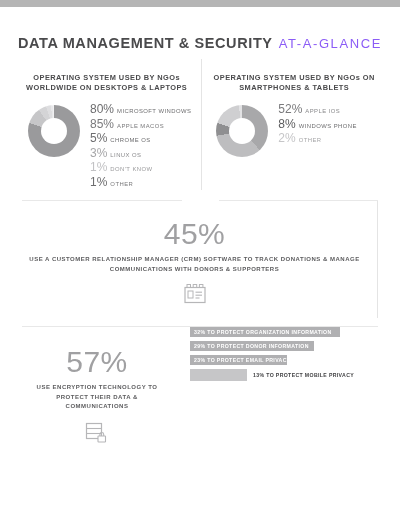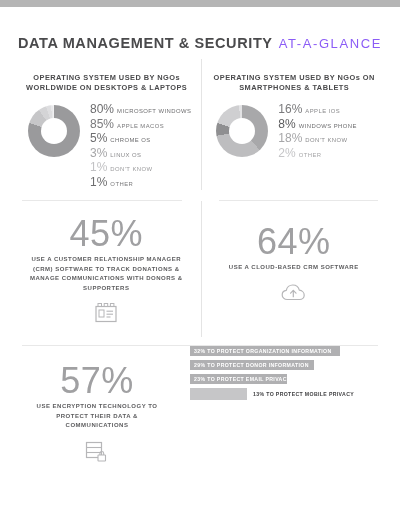--- a/index.html
+++ b/index.html
@@ -63,21 +63,21 @@
   }
   .lg-pct{font-size:12px;font-weight:normal;}
   .lg-lbl{
     font-size:5.9px;letter-spacing:0.45px;margin-left:3px;
     text-transform:uppercase;
   }
 
   
   .stat{text-align:center;padding:18px 6px 14px 6px;}
   .stat-num{
-    font-size:36px;color:#a0a0a2;font-weight:normal;
+    font-size:30px;color:#a0a0a2;font-weight:normal;
     letter-spacing:0.5px;line-height:30px;
   }
   .stat-txt{
     font-size:6px;font-weight:bold;color:#5c5c5e;
     letter-spacing:0.5px;line-height:9.5px;
     margin-top:6px;
   }
   .stat-icon{margin-top:10px;display:flex;justify-content:center;}
 
   
@@ -149,30 +149,26 @@
     </div>
 
     <div class="vdiv"></div>
 
     <div class="col col-right">
       <div class="sec-head">OPERATING SYSTEM USED BY NGOs ON SMARTPHONES &amp; TABLETS</div>
       <div class="donut-wrap">
         <div class="donut" style="background:conic-gradient(#a8a8aa 0deg 136.8deg, #bdbdbf 136.8deg 259.2deg, #8f8f91 259.2deg 288deg, #cfcfd1 288deg 352.8deg, #e2e2e4 352.8deg 360deg);"></div>
         <div class="legend">
           <div class="legend-row">
-            <span class="lg-pct" style="color:#7a7a7c">16%</span>
+            <span class="lg-pct" style="color:#7a7a7c">52%</span>
             <span class="lg-lbl" style="color:#8a8a8c">APPLE iOS</span>
           </div>
           <div class="legend-row">
             <span class="lg-pct" style="color:#5c5c5e">8%</span>
             <span class="lg-lbl" style="color:#6d6d6f">WINDOWS PHONE</span>
-          </div>
-          <div class="legend-row">
-            <span class="lg-pct" style="color:#a6a6a8">18%</span>
-            <span class="lg-lbl" style="color:#8a8a8c">DON'T KNOW</span>
           </div>
           <div class="legend-row">
             <span class="lg-pct" style="color:#c6c6c8">2%</span>
             <span class="lg-lbl" style="color:#a6a6a8">OTHER</span>
           </div>
         </div>
       </div>
     </div>
   </div>
 
@@ -202,33 +198,20 @@
             <line x1="11.5" y1="8.2" x2="18" y2="8.2" stroke="#b6b6b8" stroke-width="1.1"></line>
             <line x1="11.5" y1="11.2" x2="18" y2="11.2" stroke="#b6b6b8" stroke-width="1.1"></line>
             <line x1="11.5" y1="14" x2="15.5" y2="14" stroke="#b6b6b8" stroke-width="1.1"></line>
           </svg>
         </div>
       </div>
     </div>
 
     <div class="vdiv"></div>
 
-    <div class="col col-right">
-      <div class="stat" style="padding-top:26px;">
-        <div class="stat-num">64%</div>
-        <div class="stat-txt">USE A CLOUD-BASED CRM SOFTWARE</div>
-        <div class="stat-icon">
-          <svg width="26" height="20" viewBox="0 0 26 20">
-            <path d="M6.2 16.5 C3.3 16.5 1.2 14.4 1.2 11.9 C1.2 9.6 3.0 7.7 5.3 7.4 C5.8 4.3 8.5 2.0 11.8 2.0 C15.0 2.0 17.7 4.2 18.3 7.2 C21.1 7.4 23.2 9.6 23.2 12.2 C23.2 14.6 21.2 16.5 18.6 16.5 Z" fill="none" stroke="#b6b6b8" stroke-width="1.2" stroke-linejoin="round"></path>
-            <line x1="12.3" y1="14.2" x2="12.3" y2="7.6" stroke="#b6b6b8" stroke-width="1.2"></line>
-            <polyline points="9.6,10.2 12.3,7.3 15.0,10.2" fill="none" stroke="#b6b6b8" stroke-width="1.2" stroke-linejoin="round" stroke-linecap="round"></polyline>
-          </svg>
-        </div>
-      </div>
-    </div>
   </div>
 
   <div class="hr" style="margin-top:8px;"></div>
 
   <div class="row">
 
     <div class="col col-left" style="flex:0 0 150px;">
       <div class="stat" style="padding-top:20px;">
         <div class="stat-num">57%</div>
         <div class="stat-txt">USE ENCRYPTION TECHNOLOGY TO PROTECT THEIR DATA &amp; COMMUNICATIONS</div>

